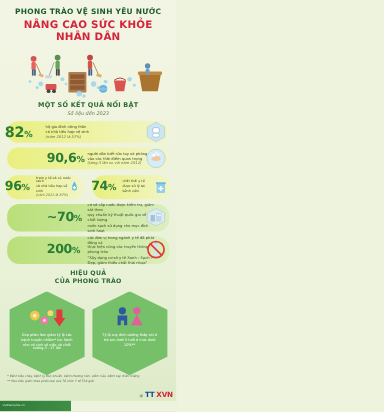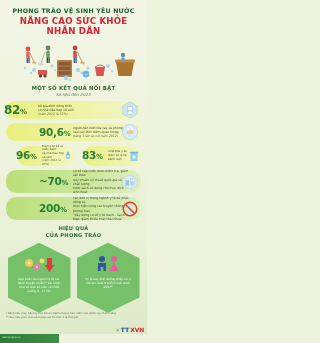--- a/index.html
+++ b/index.html
@@ -52,21 +52,21 @@
   .desc{
     position:relative;z-index:2;flex:1 1 auto;
     font-size:3.1px;color:#3c4a2c;line-height:1.32;padding-right:14px;
   }
   .desc .note{font-style:italic;color:#60704a;}
   .ico{
     position:absolute;right:4px;top:50%;transform:translateY(-50%);
     z-index:3;width:18px;height:18px;
   }
   
-  .halfrow{display:flex;gap:5px;margin-bottom:2.5px;margin-left:12px;}
+  .halfrow{display:flex;gap:5px;margin-bottom:2.5px;}
   .half{position:relative;flex:1 1 50%;display:flex;align-items:center;min-height:22px;}
   .half .pill{left:1px;right:1px;}
   .half .pct{width:26px;font-size:10.5px;}
   .half .desc{font-size:2.8px;padding-right:11px;}
   .half .ico{right:2px;width:14px;height:14px;}
   
   .eff{text-align:center;margin-top:4px;}
   .eff .t{font-size:5.2px;font-weight:bold;color:#2f6b34;line-height:1.45;letter-spacing:.2px;}
   
   .hexwrap{display:flex;justify-content:center;gap:6px;margin-top:3px;}
@@ -244,21 +244,21 @@
         </div>
         <svg class="ico" viewBox="0 0 20 20">
           <path d="M10 3 q-3 5 -3 8 a3 3 0 0 0 6 0 q0 -3 -3 -8z" fill="#5fb8e0"></path>
           <rect x="9.2" y="8.5" width="1.6" height="4" fill="#fff"></rect>
           <rect x="8" y="9.7" width="4" height="1.6" fill="#fff"></rect>
         </svg>
       </div>
       <div class="half">
         <div class="pill y"></div>
         <div class="pct">
-          <span>83</span><span class="u">%</span>
+          <span>74</span><span class="u">%</span>
         </div>
         <div class="desc">
           <span>chất thải y tế</span><br>
           <span>được xử lý tại</span><br>
           <span>bệnh viện</span>
         </div>
         <svg class="ico" viewBox="0 0 20 20">
           <rect x="5" y="6" width="10" height="11" rx="1.2" fill="#8fd0ea"></rect>
           <rect x="4" y="4" width="12" height="2.4" rx="1" fill="#6fb9d8"></rect>
           <path d="M9.2 8.5 h1.6 v2.2 h2.2 v1.6 h-2.2 v2.2 h-1.6 v-2.2 h-2.2 v-1.6 h2.2z" fill="#fff"></path>

